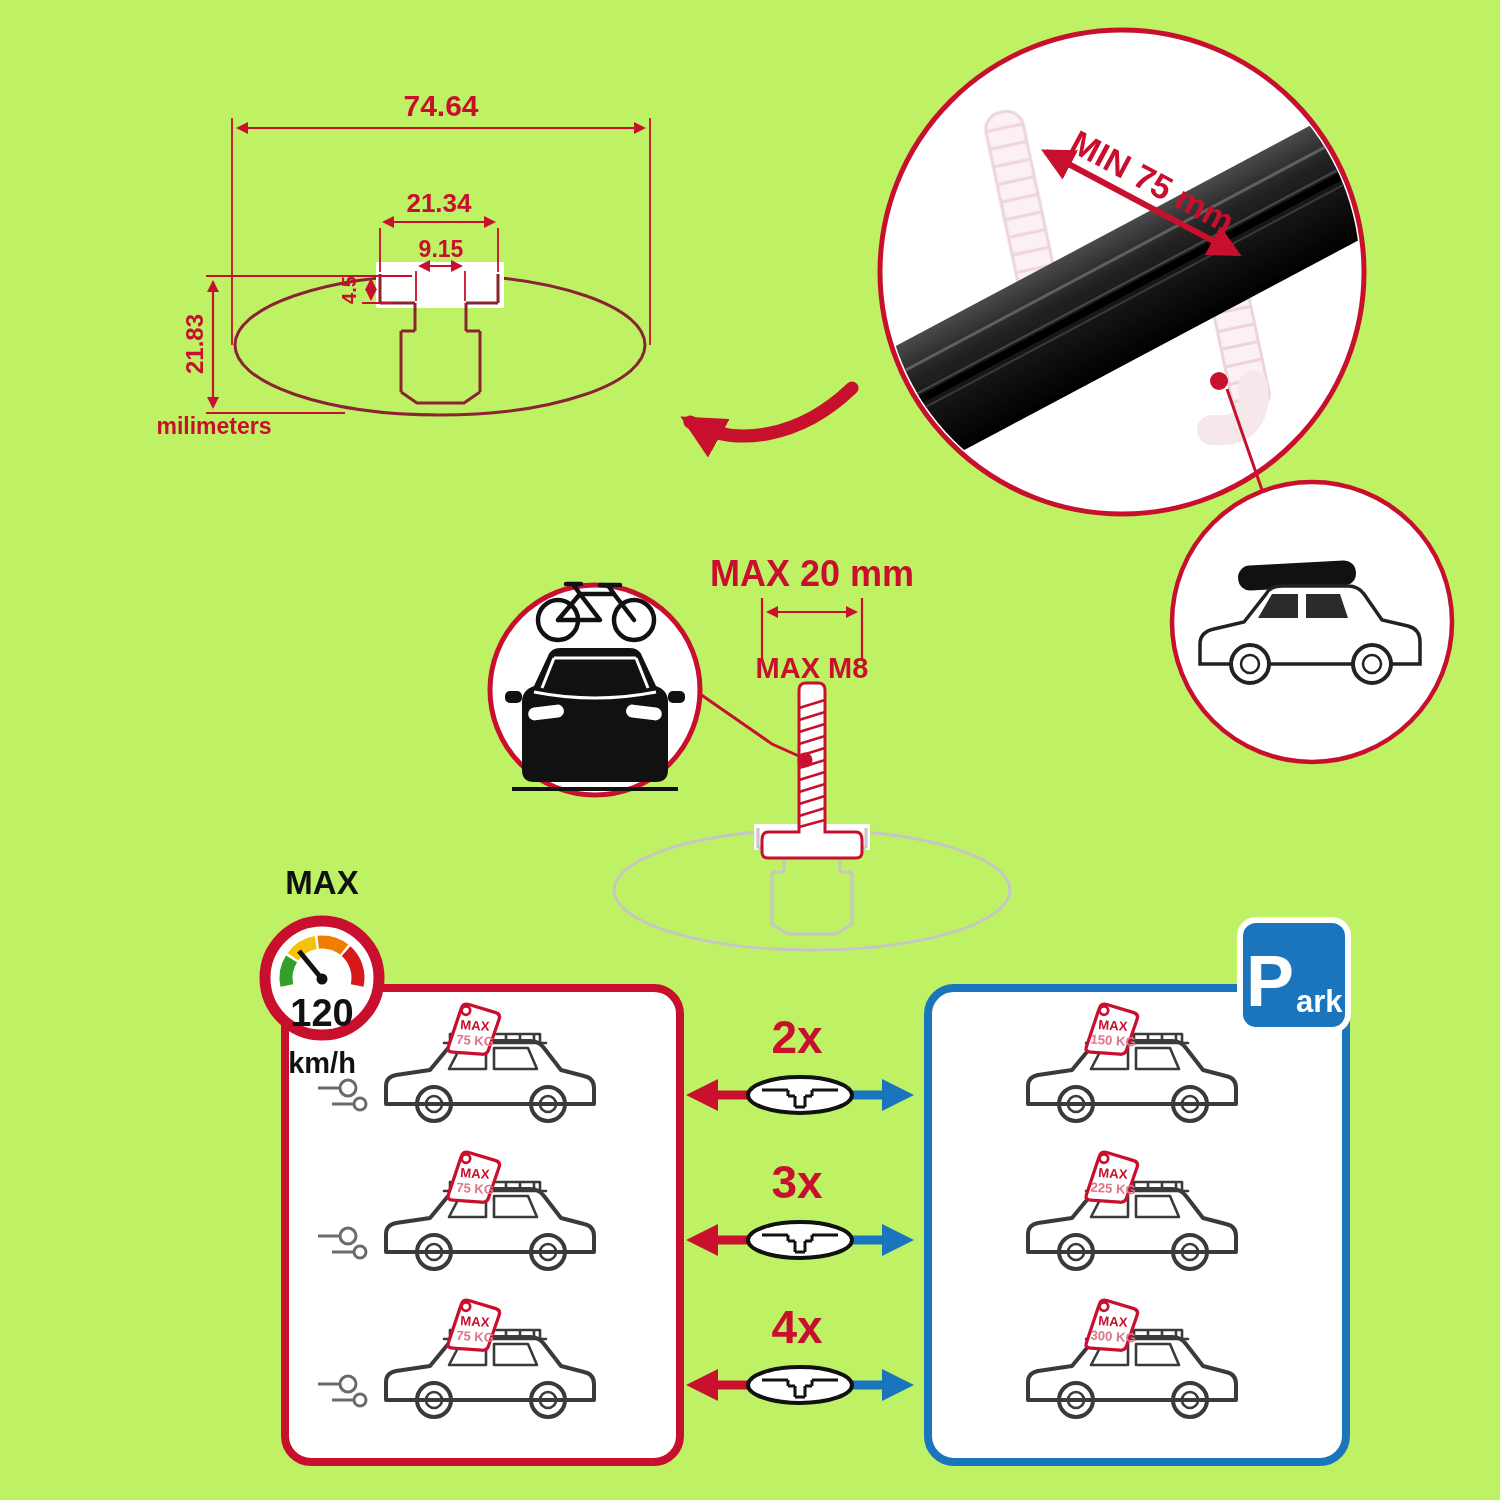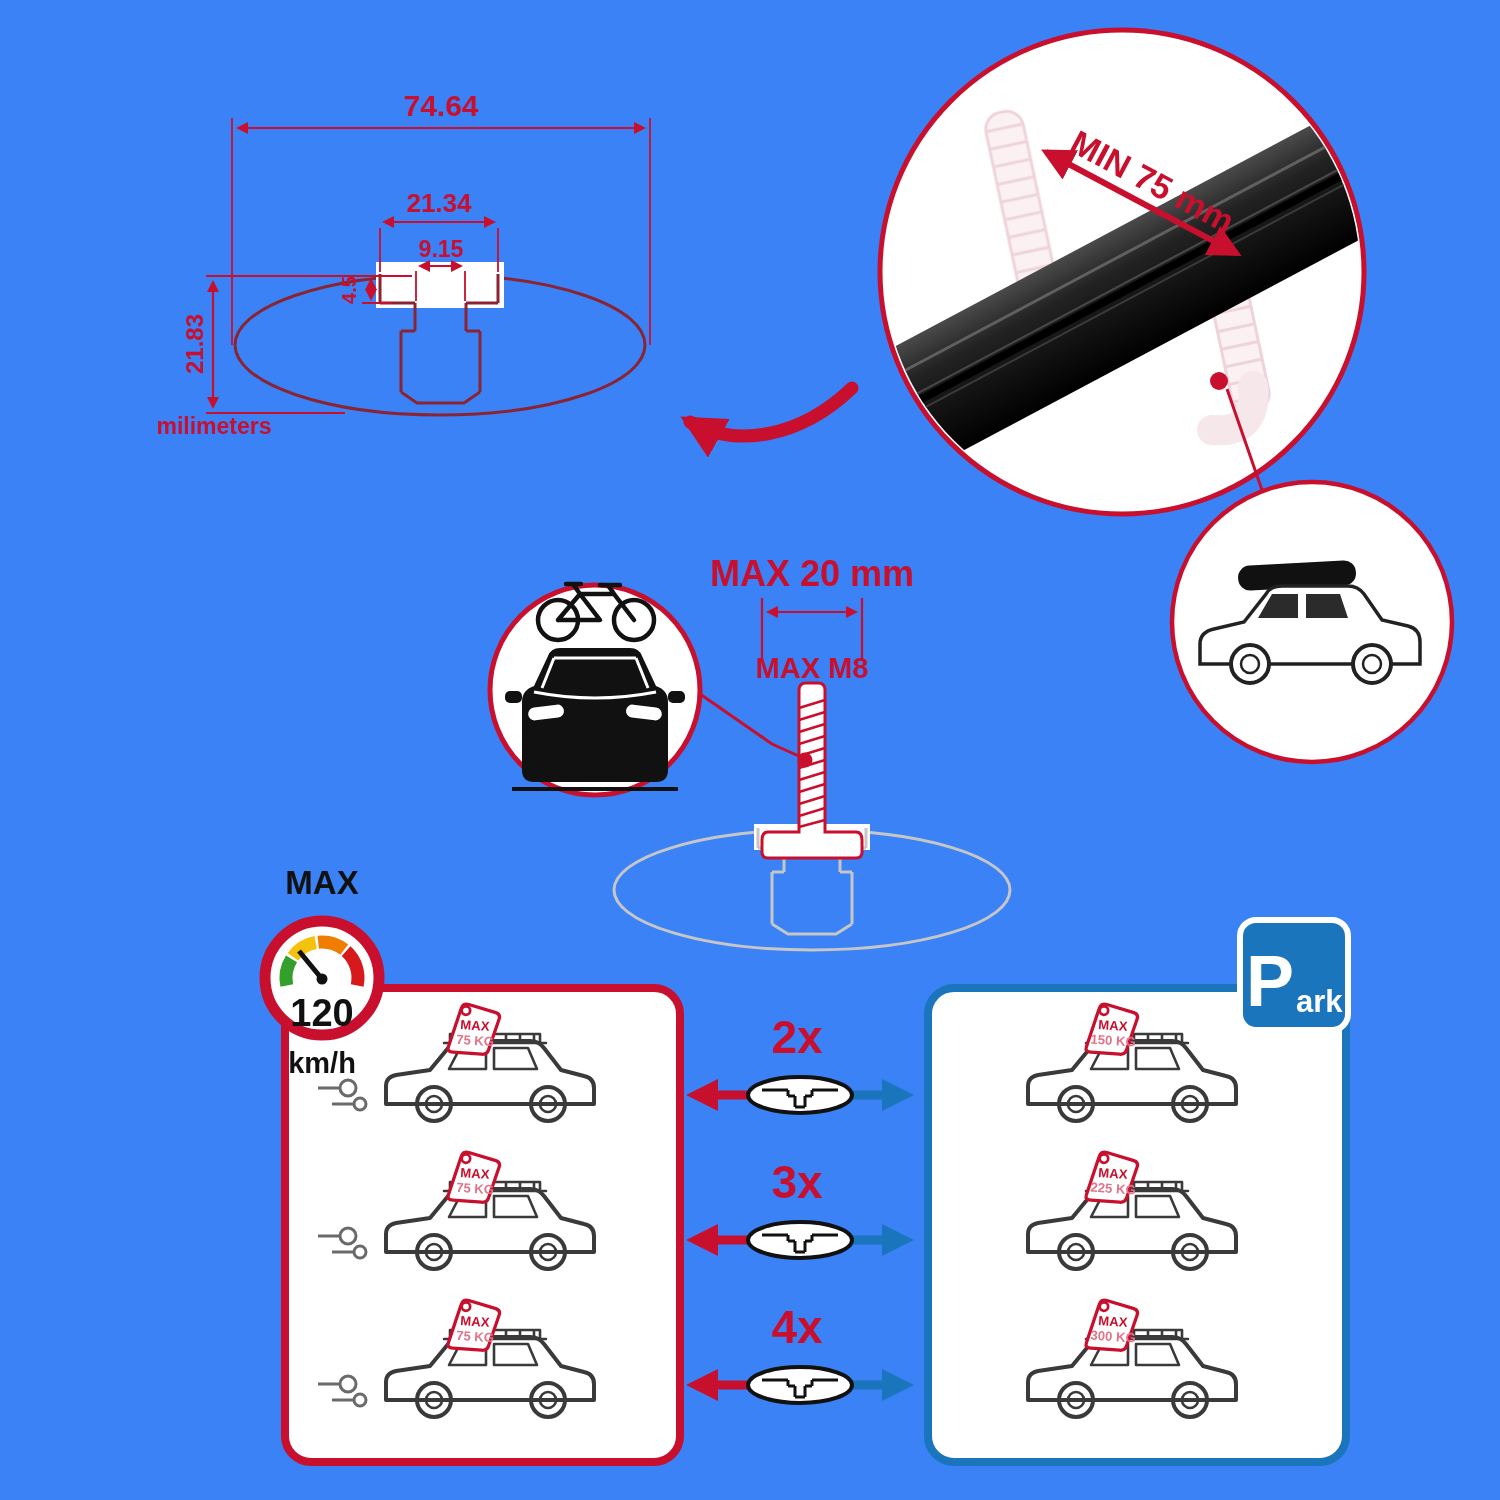--- a/index.html
+++ b/index.html
@@ -1,16 +1,16 @@
 <!DOCTYPE html>
 <html><head>
 <meta charset="utf-8">
 <style>
   html,body{margin:0;padding:0;background:#fff}
-  .stage{position:relative;width:1500px;height:1500px;background:#3b82f6;font-family:"Liberation Sans",sans-serif}
+  .stage{position:relative;width:1500px;height:1500px;background:#bef264;font-family:"Liberation Sans",sans-serif}
   svg{display:block}
   text{font-family:"Liberation Sans","DejaVu Sans",sans-serif}
   .dim{stroke:#c8102e;stroke-width:2.2;fill:none}
   .ext{stroke:#c8102e;stroke-width:1.8;fill:none}
   .dim-num{fill:#c8102e;font-weight:700;text-anchor:middle}
   .profile{stroke:#8a2433;stroke-width:3;fill:none;stroke-linejoin:round}
   .red-label{fill:#c8102e;font-weight:700;text-anchor:middle}
   .mult{fill:#c8102e;font-weight:700;font-size:46px;text-anchor:middle}
   .black-label{fill:#111;font-weight:700;text-anchor:middle}
   .car-line{stroke:#3a3a3a;stroke-width:4;fill:none;stroke-linecap:round;stroke-linejoin:round}

